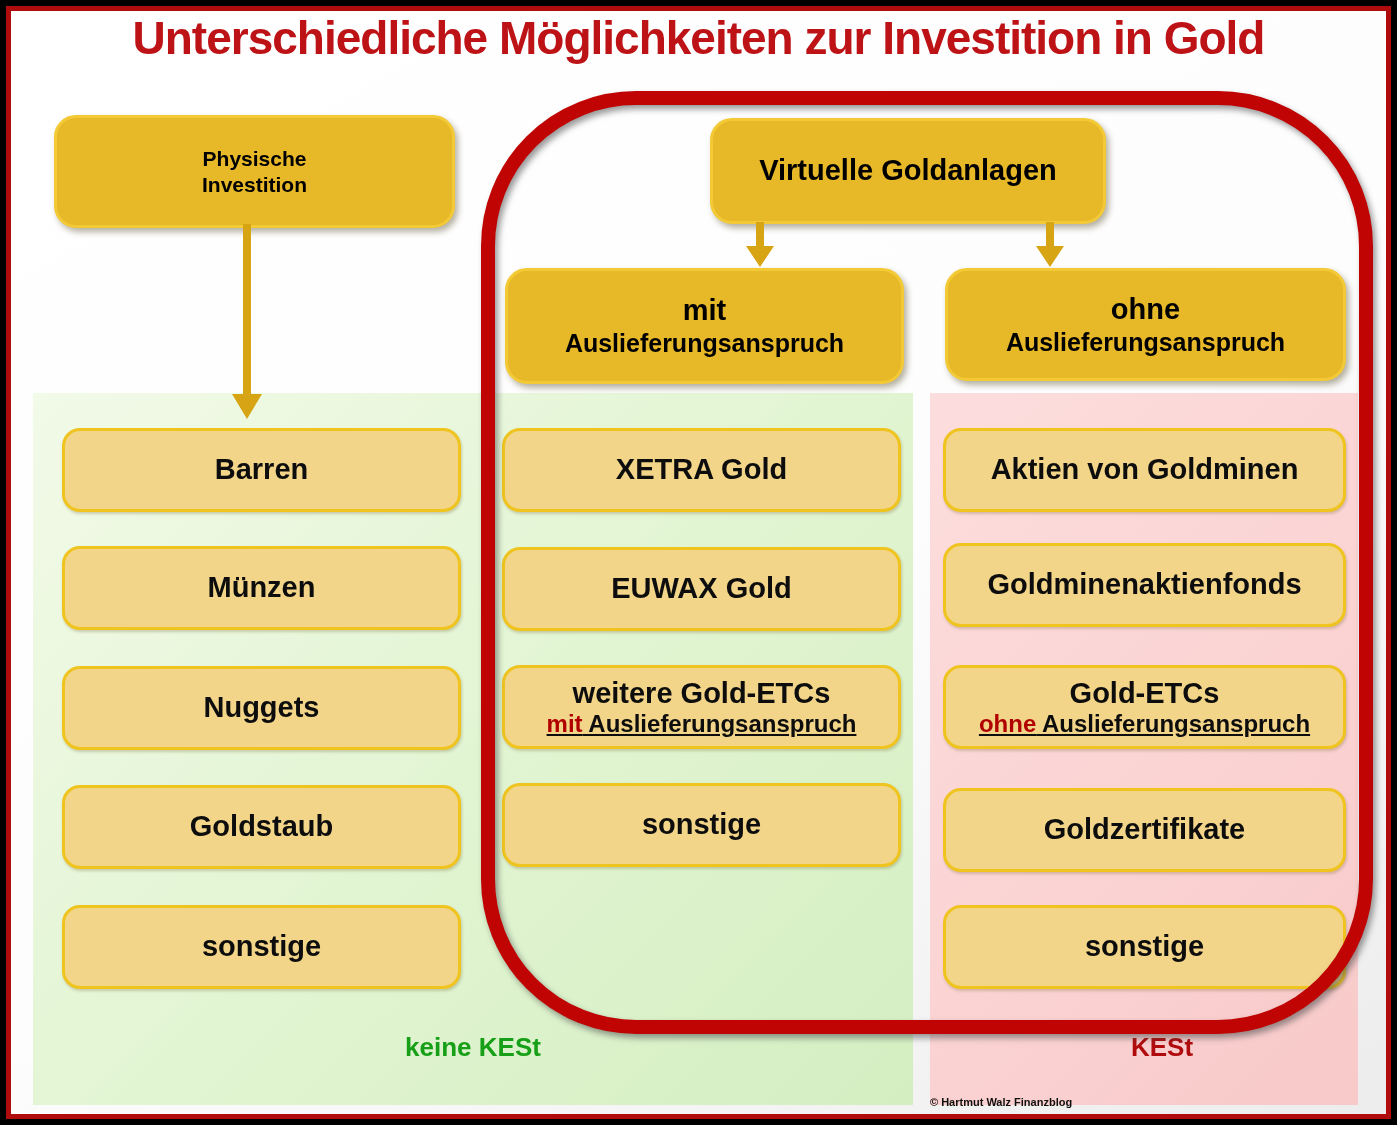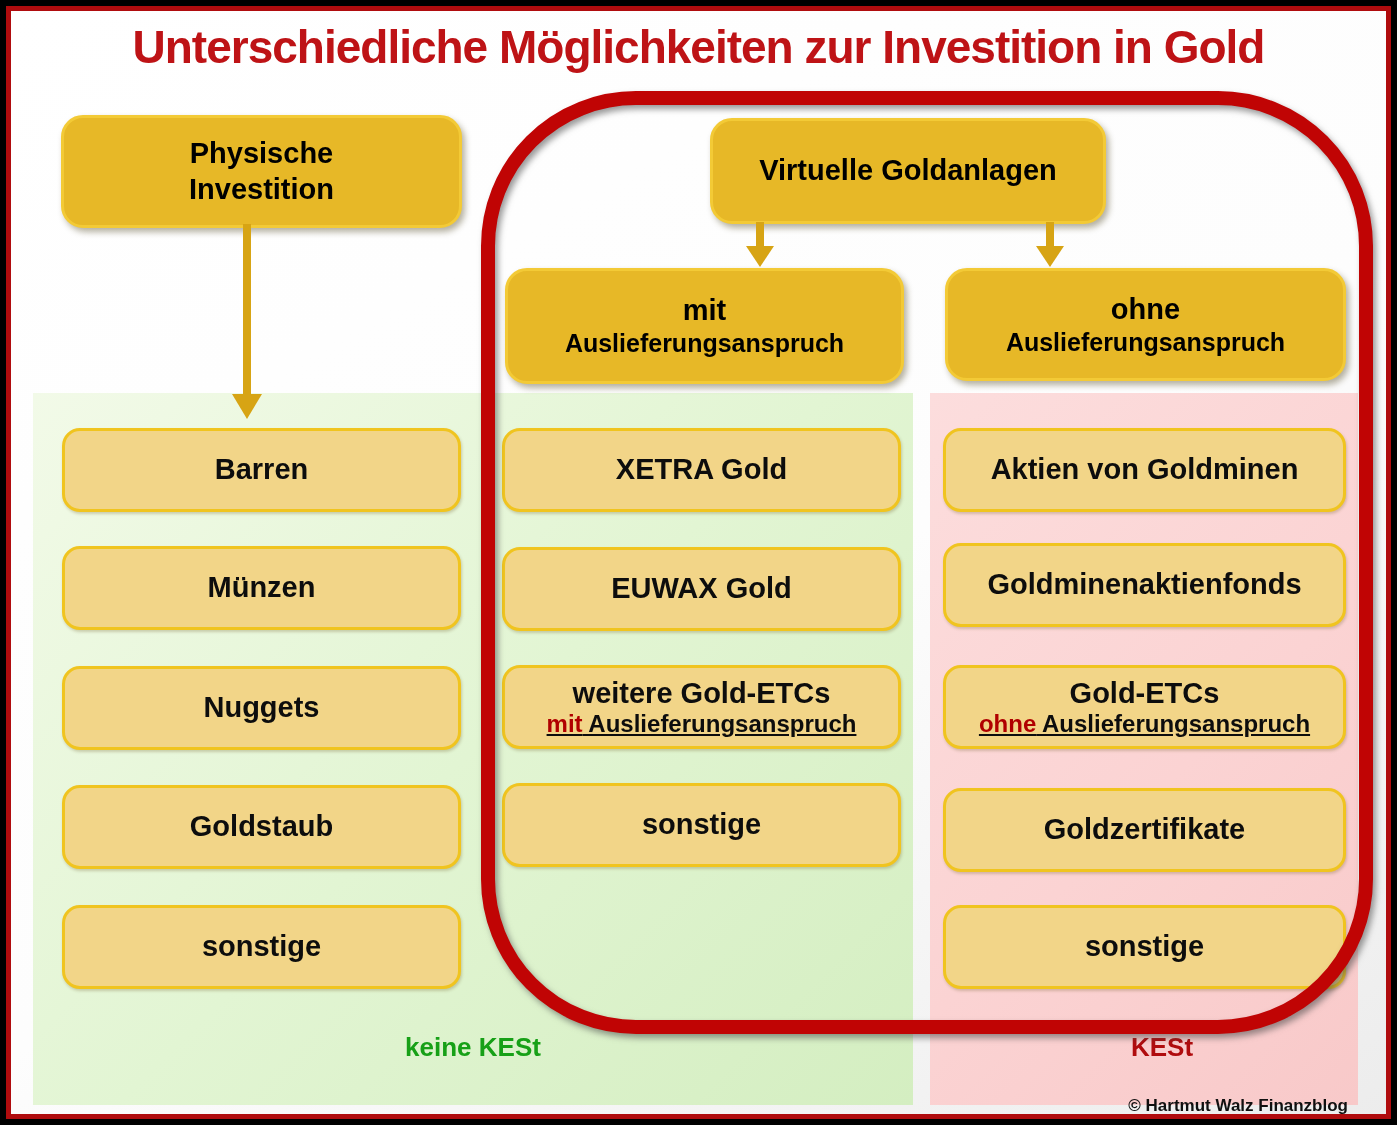--- a/index.html
+++ b/index.html
@@ -10,32 +10,32 @@
   }
   .stage{
     position:absolute;inset:0;
     background:linear-gradient(150deg,#ffffff 0%,#fdfdfd 55%,#ececec 100%);
   }
   
   .frame-black{position:absolute;inset:0;border:6px solid #000;z-index:20;pointer-events:none;}
   .frame-red{position:absolute;inset:6px;border:5px solid #b00c0e;z-index:20;pointer-events:none;}
 
   .title{
-    position:absolute;left:20px;right:20px;top:20px;text-align:center;
+    position:absolute;left:20px;right:20px;top:11px;text-align:center;
     font-size:46px;font-weight:bold;letter-spacing:-1px;color:#be1316;z-index:3;
   }
 
   
   .gold-hdr{
     position:absolute;background:#e7b827;border:3px solid #f3ca36;border-radius:22px;
     box-shadow:3px 4px 6px rgba(70,60,20,.40);
     display:flex;flex-direction:column;align-items:center;justify-content:center;
     font-weight:bold;color:#000;text-align:center;z-index:4;line-height:1.22;
   }
-  .hdr-physical{left:61px;top:115px;width:395px;height:107px;font-size:29px;}
+  .hdr-physical{left:54px;top:115px;width:395px;height:107px;font-size:21px;}
   .hdr-virtual{left:710px;top:118px;width:390px;height:100px;font-size:29px;}
   .hdr-mit{left:505px;top:268px;width:393px;height:110px;font-size:29px;}
   .hdr-ohne{left:945px;top:268px;width:395px;height:107px;font-size:29px;z-index:6;}
   .hdr-sub{font-size:25px;}
 
   
   .panel{position:absolute;top:393px;height:712px;z-index:1;}
   .panel-green{
     left:33px;width:880px;
     background:linear-gradient(135deg,#f2fae8 0%,#e2f5d3 50%,#d4eec1 100%);
@@ -62,22 +62,22 @@
   
   .overlay{position:absolute;inset:0;z-index:5;pointer-events:none;}
 
   
   .tax-label{
     position:absolute;top:1032px;font-size:26px;font-weight:bold;text-align:center;z-index:2;
   }
   .tax-none{left:33px;width:880px;color:#17a017;}
   .tax-yes{left:930px;width:464px;color:#b00c0e;}
   .credit{
-    position:absolute;left:930px;width:418px;top:1096px;text-align:right;
-    font-size:17px;font-weight:bold;color:#101010;z-index:2;
+    position:absolute;left:930px;width:418px;top:1096px;text-align:left;
+    font-size:11px;font-weight:bold;color:#101010;z-index:2;
   }
 </style>
 </head>
 <body>
 
 <div class="stage">
 
   <div class="title">Unterschiedliche Möglichkeiten zur Investition in Gold</div>
 
   <div class="panel panel-green"></div>

